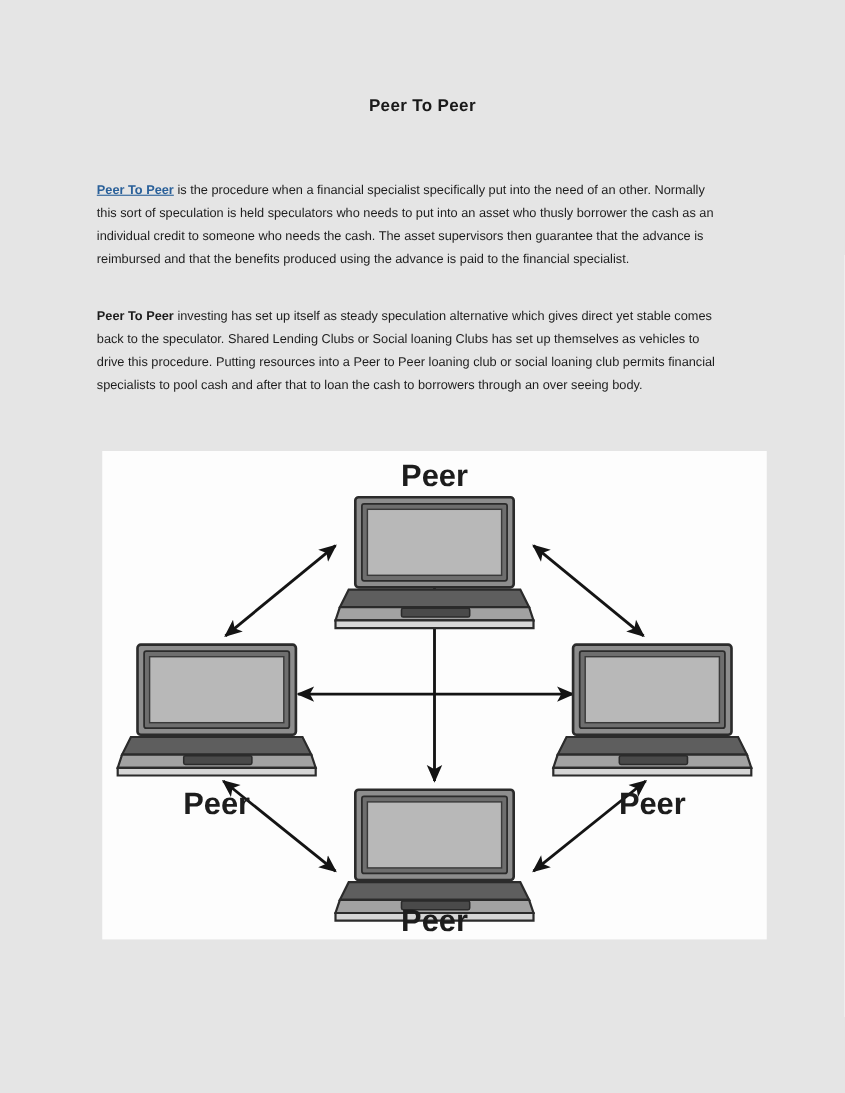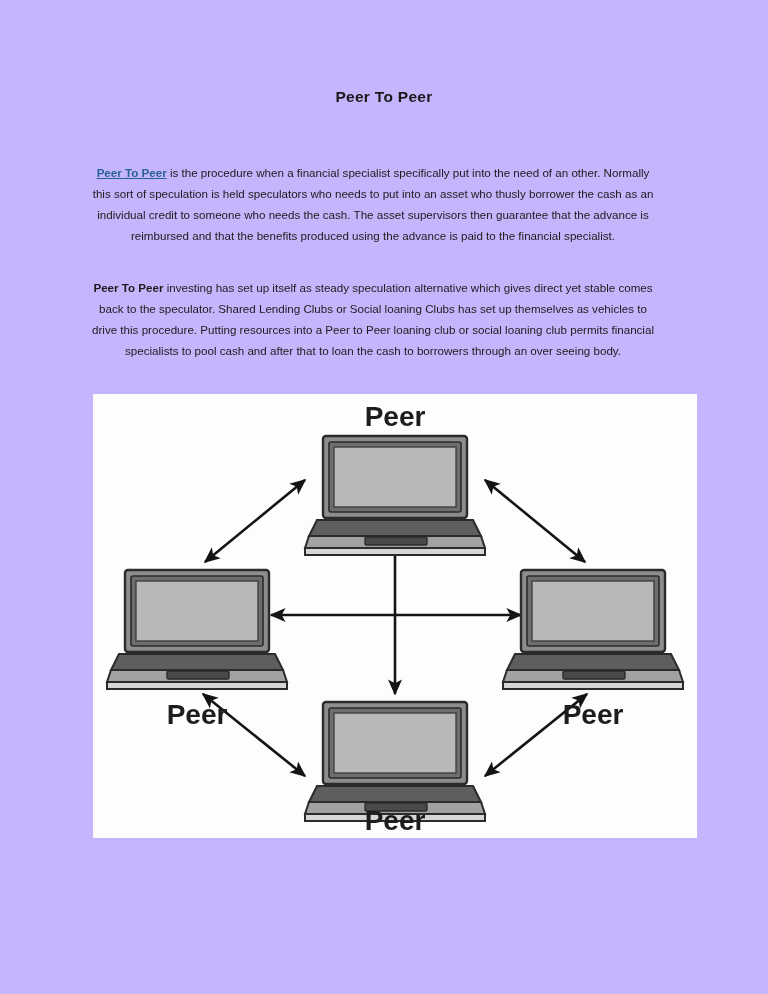--- a/index.html
+++ b/index.html
@@ -13,21 +13,21 @@
     position: relative;
     font-family: "Liberation Sans", sans-serif;
     -webkit-font-smoothing: antialiased;
   }
 
   .page {
     position: absolute;
     left: 0; top: 0;
     width: 768px;
     height: 994px;
-    background: #c4b5fd;
+    background: #e5e5e5;
     overflow: hidden;
   }
 
   
   .doc-title {
     position: absolute;
     left: 88px;
     top: 88px;
     width: 592px;
     text-align: center;
@@ -39,38 +39,38 @@
   }
 
   
   .para {
     position: absolute;
     left: 88px;
     width: 570px;
     font-size: 11.6px;
     line-height: 21.2px;
     color: #1c1c1c;
-    text-align: center;
+    text-align: left;
     font-family: "Liberation Sans", sans-serif;
   }
   #para-1 { top: 150px; }
   #para-2 { top: 265px; }
 
   .link-bold {
     color: #2a6099;
     font-weight: bold;
     text-decoration: underline;
   }
   .strong { font-weight: bold; color: #1c1c1c; }
 
   
   .figure {
     position: absolute;
     left: 93px;
-    top: 394px;
+    top: 410px;
     width: 604px;
     height: 444px;
     background: #fdfdfd;
     overflow: hidden;
   }
   .figure svg { display: block; }
 </style>
 </head>
 <body>
 

